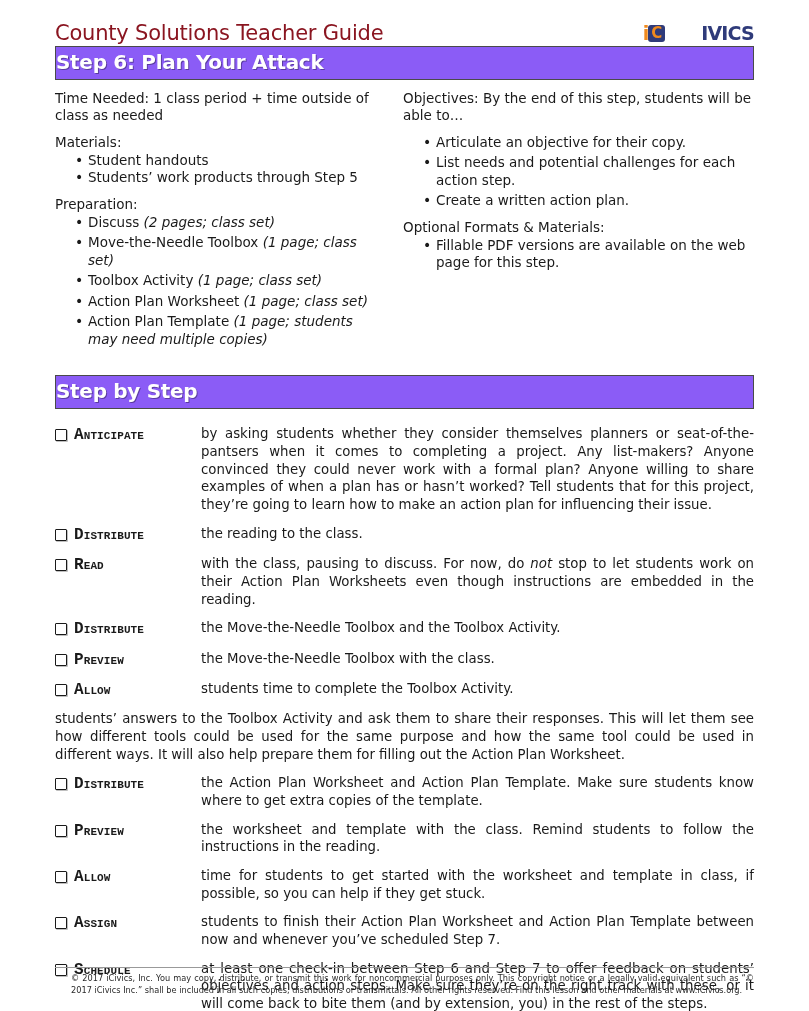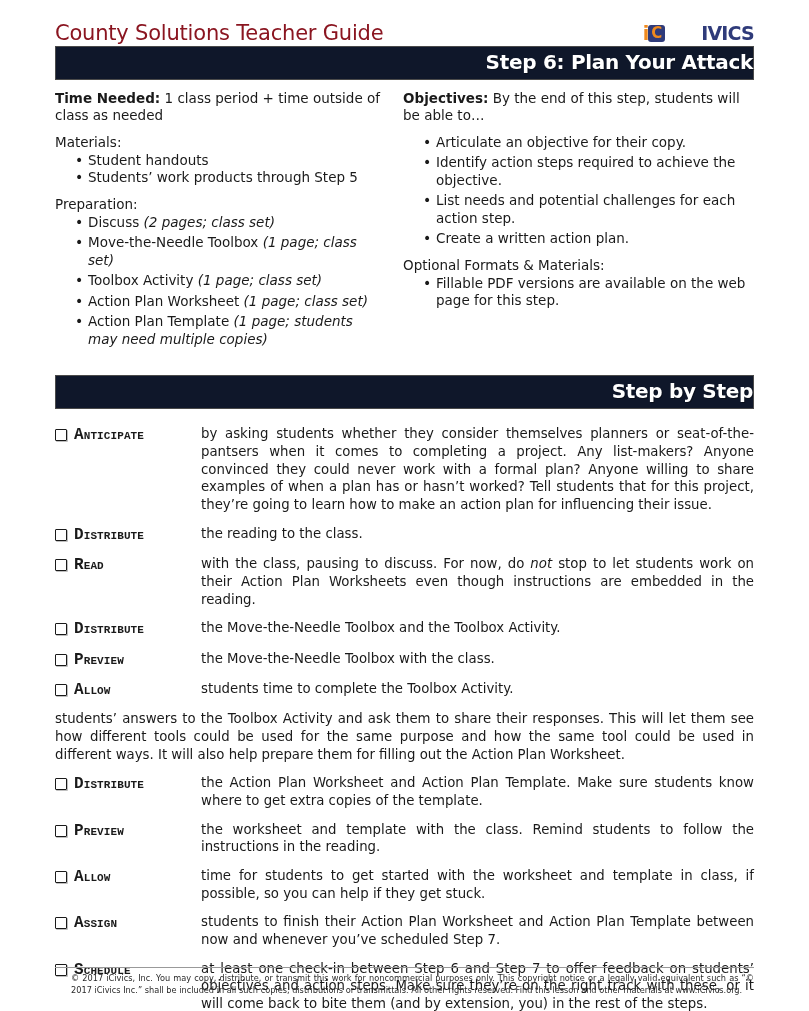--- a/index.html
+++ b/index.html
@@ -87,24 +87,24 @@
     font-size: 19px;
     font-weight: bold;
     color: #2f3b7a;
     font-family: "DejaVu Sans", sans-serif;
     letter-spacing: -0.8px;
     padding-left: 36px;
   }
 
   
   .banner {
-    background: #0f172a;
+    background: #8b5cf6;
     border: 1px solid #4a4a4a;
     color: #ffffff;
-    text-align: right;
+    text-align: left;
     font-size: 20px;
     font-weight: bold;
     font-family: "DejaVu Sans", sans-serif;
     letter-spacing: -0.3px;
     padding: 3px 0 5px 0;
     margin-top: 2px;
     text-shadow: 1px 1px 0 rgba(0,0,0,0.35);
   }
   .banner.stepbystep {
     margin-top: 18px;
@@ -118,21 +118,21 @@
     gap: 22px;
   }
   .col-left { width: 326px; }
   .col-right { flex: 1; }
 
   .lead {
     font-size: 13.5px;
     line-height: 1.28;
     margin: 0 0 9px 0;
   }
-  .lead b { font-weight: bold; }
+  .lead b { font-weight: normal; }
   .heading {
     font-size: 13.5px;
     font-weight: normal;
     margin: 0 0 2px 0;
   }
   ul.bullets {
     margin: 0 0 9px 0;
     padding: 0 0 0 20px;
     list-style: none;
   }
@@ -254,21 +254,20 @@
         <li><span>Action Plan Template </span><i>(1 page; students may need multiple copies)</i></li>
       </ul>
     </div>
 
     <div class="col-right">
       <p class="lead">
         <b>Objectives:</b><span> By the end of this step, students will be able to…</span>
       </p>
       <ul class="bullets spaced">
         <li>Articulate an objective for their copy.</li>
-        <li>Identify action steps required to achieve the objective.</li>
         <li>List needs and potential challenges for each action step.</li>
         <li>Create a written action plan.</li>
       </ul>
 
       <p class="heading">Optional Formats &amp; Materials:</p>
       <ul class="bullets tight">
         <li>Fillable PDF versions are available on the web page for this step.</li>
       </ul>
     </div>
   </div>

